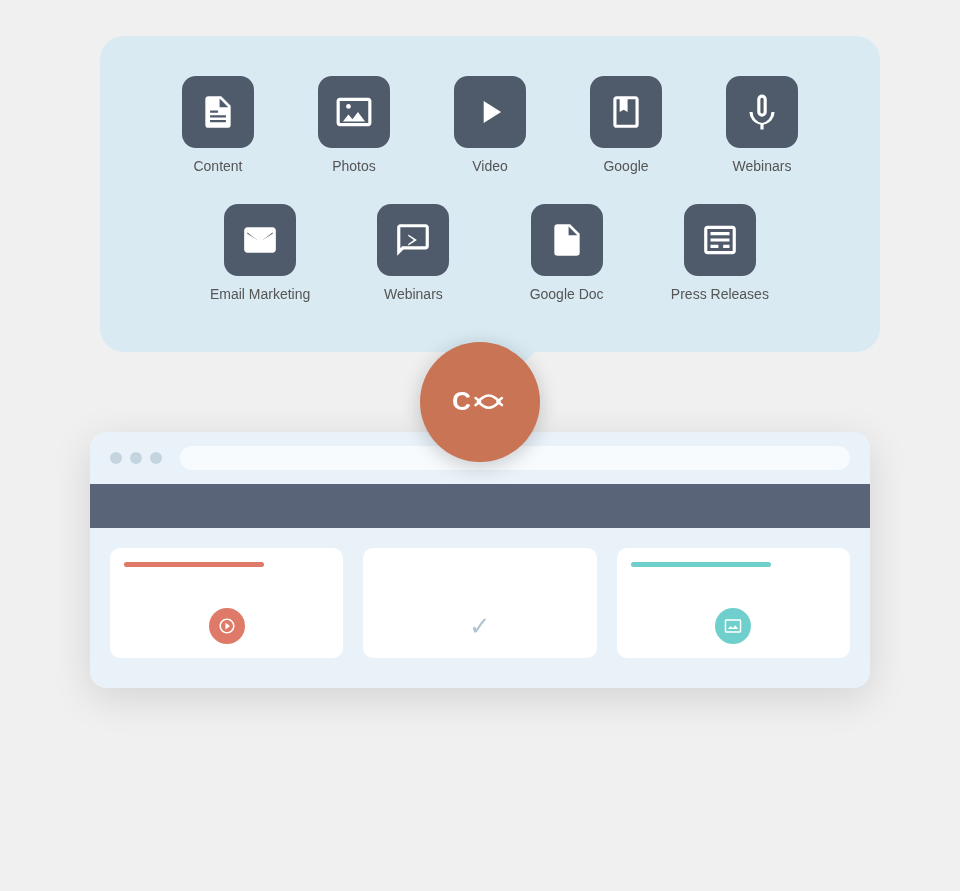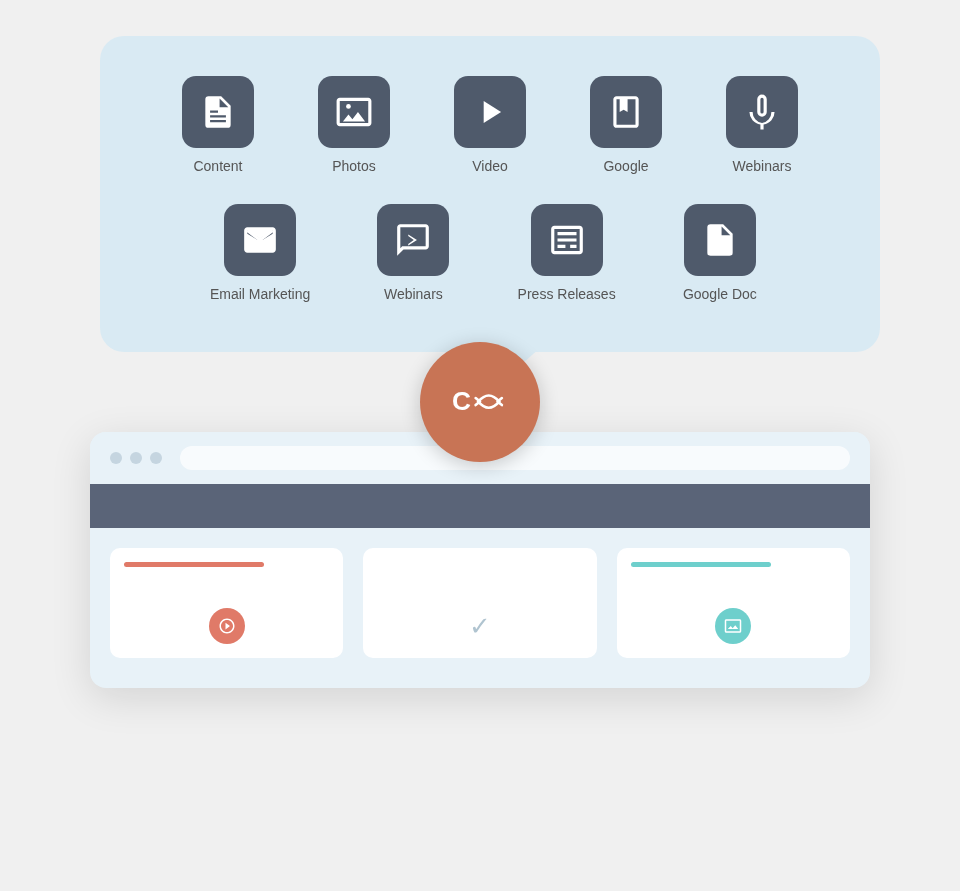--- a/index.html
+++ b/index.html
@@ -300,34 +300,34 @@
               <path d="M20 2H4c-1.1 0-2 .9-2 2v18l4-4h14c1.1 0 2-.9 2-2V4c0-1.1-.9-2-2-2zm0 14H5.2L4 17.2V4h16v12z"></path>
               <path d="M9 9.5v-1l5.5 3.5-5.5 3.5v-1l3.5-2.5z" fill="white"></path>
             </svg>
         </div>
         <span class="icon-label">Webinars</span>
       </div>
 
       <div class="icon-item">
         <div class="icon-box">
           <svg viewBox="0 0 24 24">
-              <path d="M20 3H4c-1.1 0-2 .9-2 2v14c0 1.1.9 2 2 2h16c1.1 0 2-.9 2-2V5c0-1.1-.9-2-2-2zm0 16H4V5h16v14zM6 7h12v2H6V7zm0 4h8v2H6v-2zm0 4h5v2H6v-2zm8 0h4v2h-4v-2zm0-4h4v2h-4v-2z"></path>
-            </svg>
-        </div>
-        <span class="icon-label">Press Releases</span>
-      </div>
-
-      <div class="icon-item">
-        <div class="icon-box">
-          <svg viewBox="0 0 24 24">
               <path d="M14 2H6a2 2 0 0 0-2 2v16a2 2 0 0 0 2 2h12a2 2 0 0 0 2-2V8l-6-6zm-1 1.5L18.5 9H13V3.5z"></path>
               <text x="12" y="17" text-anchor="middle" font-size="8" font-family="serif" font-weight="bold" fill="white">g</text>
             </svg>
         </div>
         <span class="icon-label">Google Doc</span>
+      </div>
+
+      <div class="icon-item">
+        <div class="icon-box">
+          <svg viewBox="0 0 24 24">
+              <path d="M20 3H4c-1.1 0-2 .9-2 2v14c0 1.1.9 2 2 2h16c1.1 0 2-.9 2-2V5c0-1.1-.9-2-2-2zm0 16H4V5h16v14zM6 7h12v2H6V7zm0 4h8v2H6v-2zm0 4h5v2H6v-2zm8 0h4v2h-4v-2zm0-4h4v2h-4v-2z"></path>
+            </svg>
+        </div>
+        <span class="icon-label">Press Releases</span>
       </div>
 
     </div>
 
   </div>
 
   <div class="center-logo">
     <svg viewBox="0 0 80 45">
 
       <text x="8" y="32" font-size="30" font-weight="900" font-family="Arial" fill="white">C</text>

